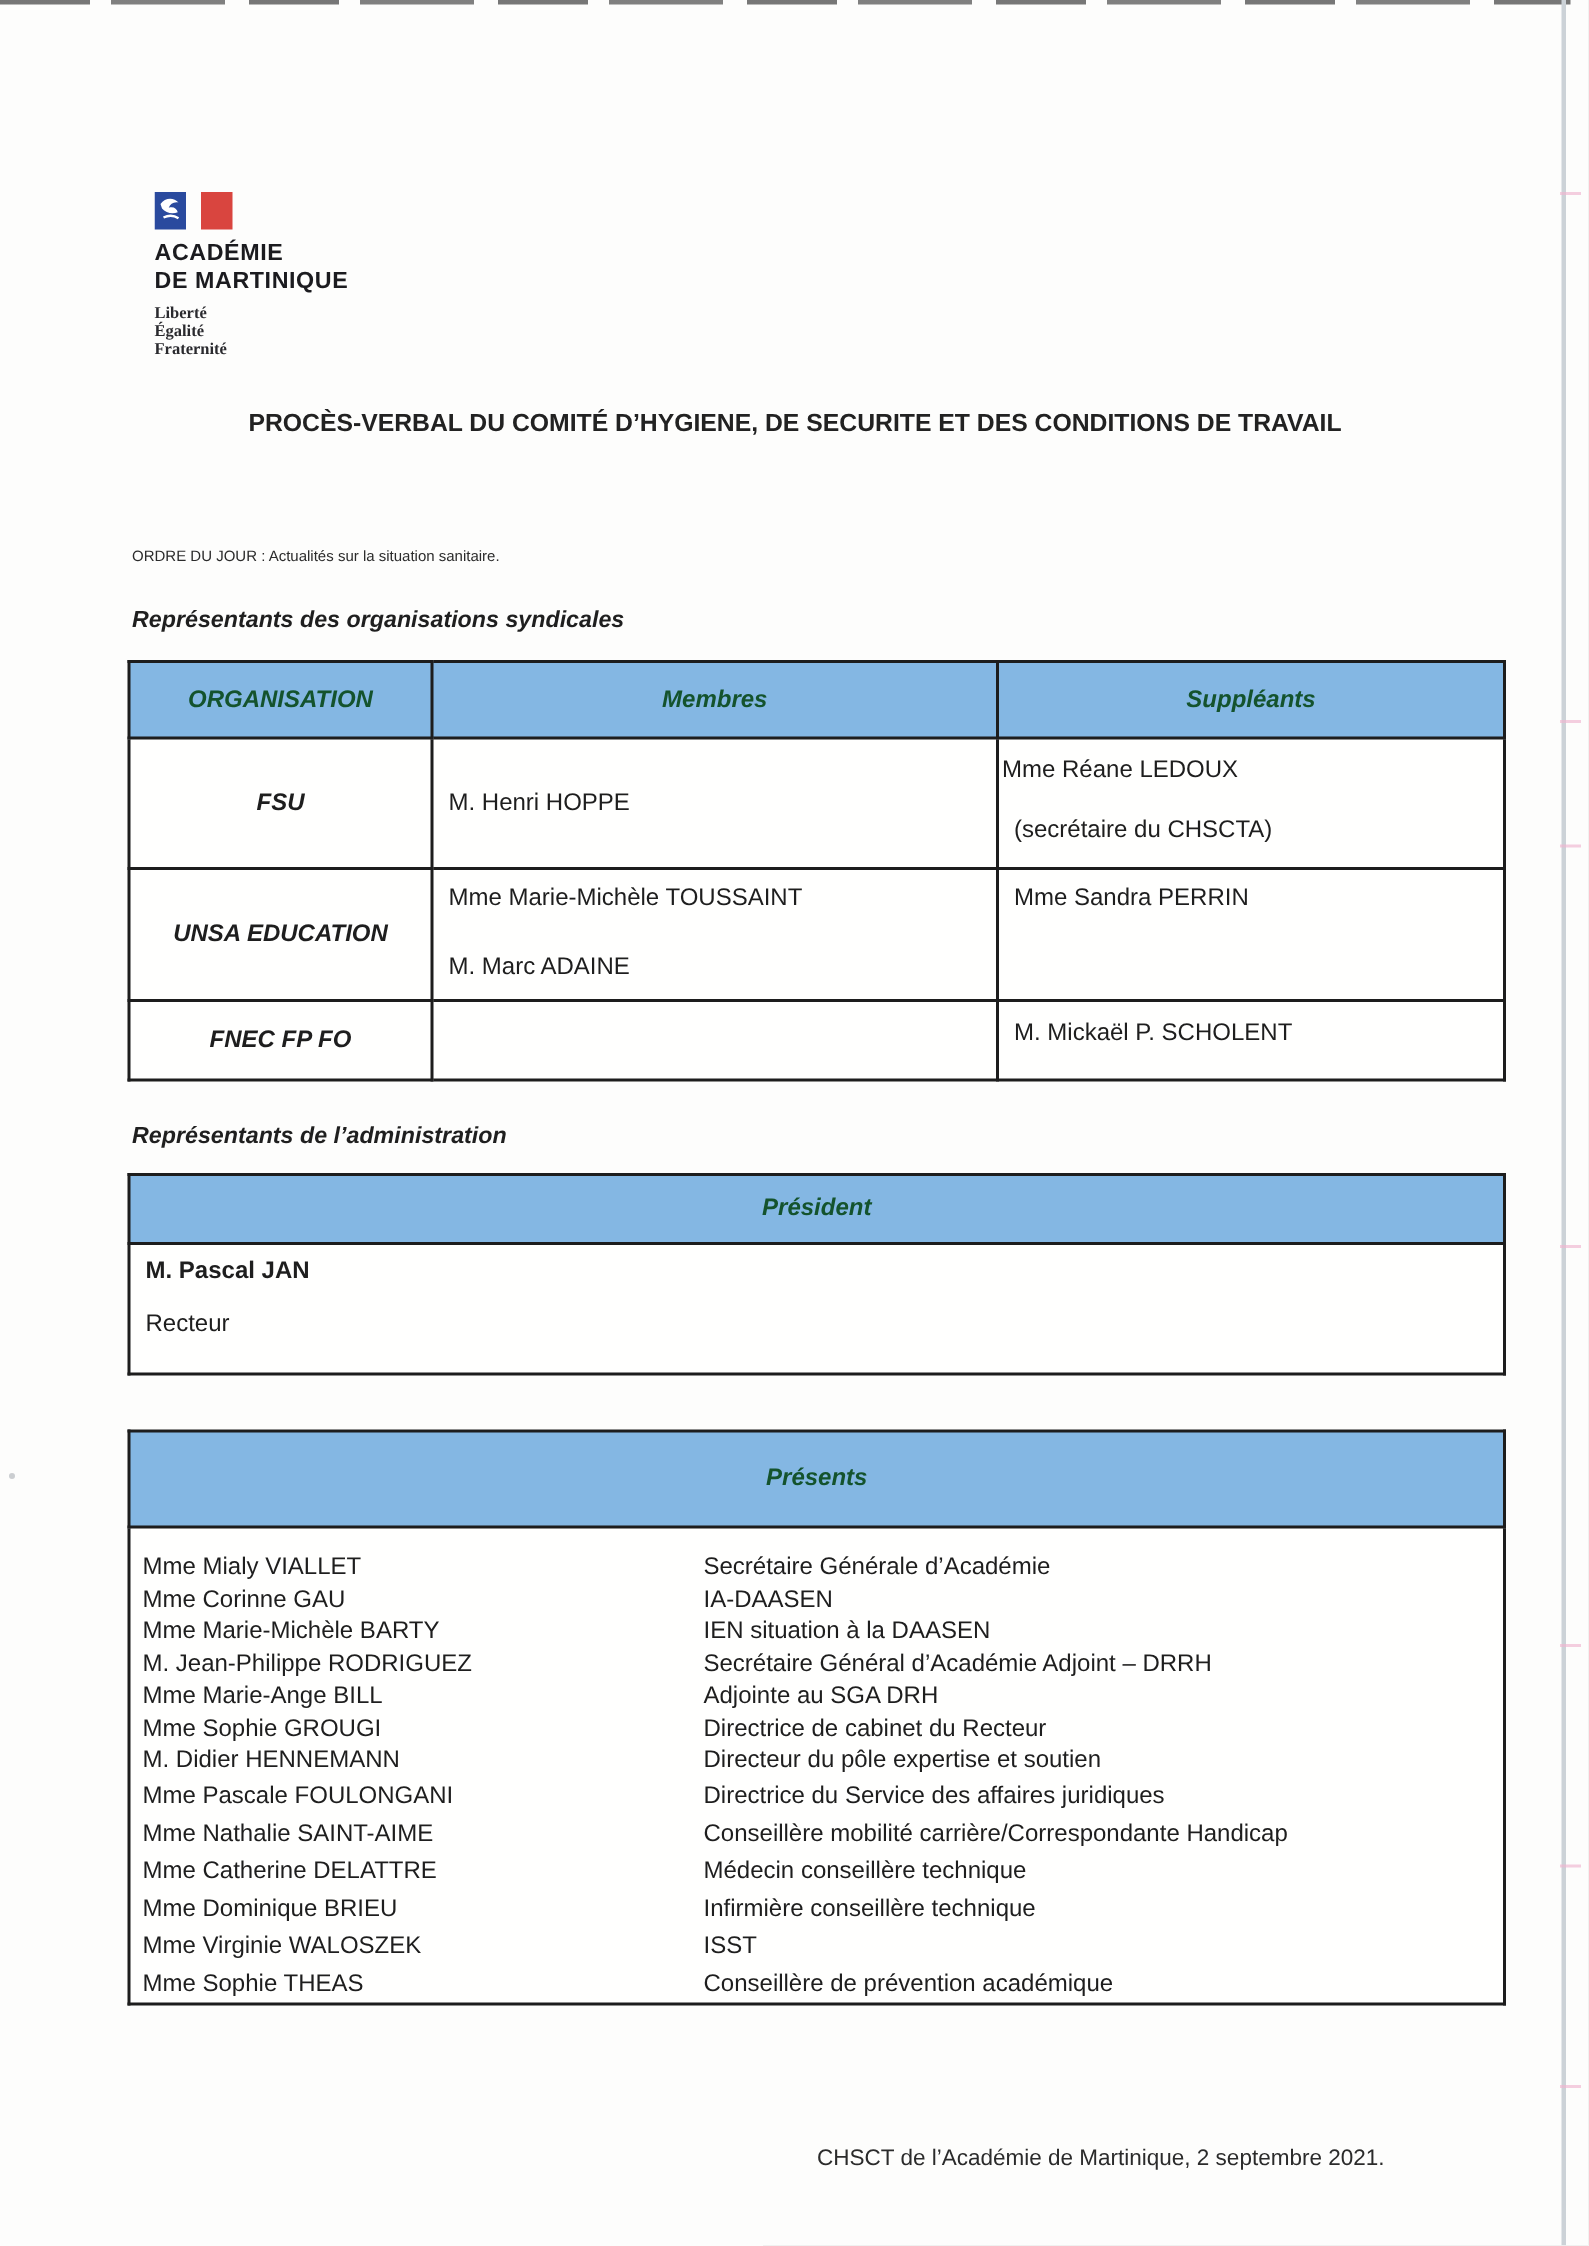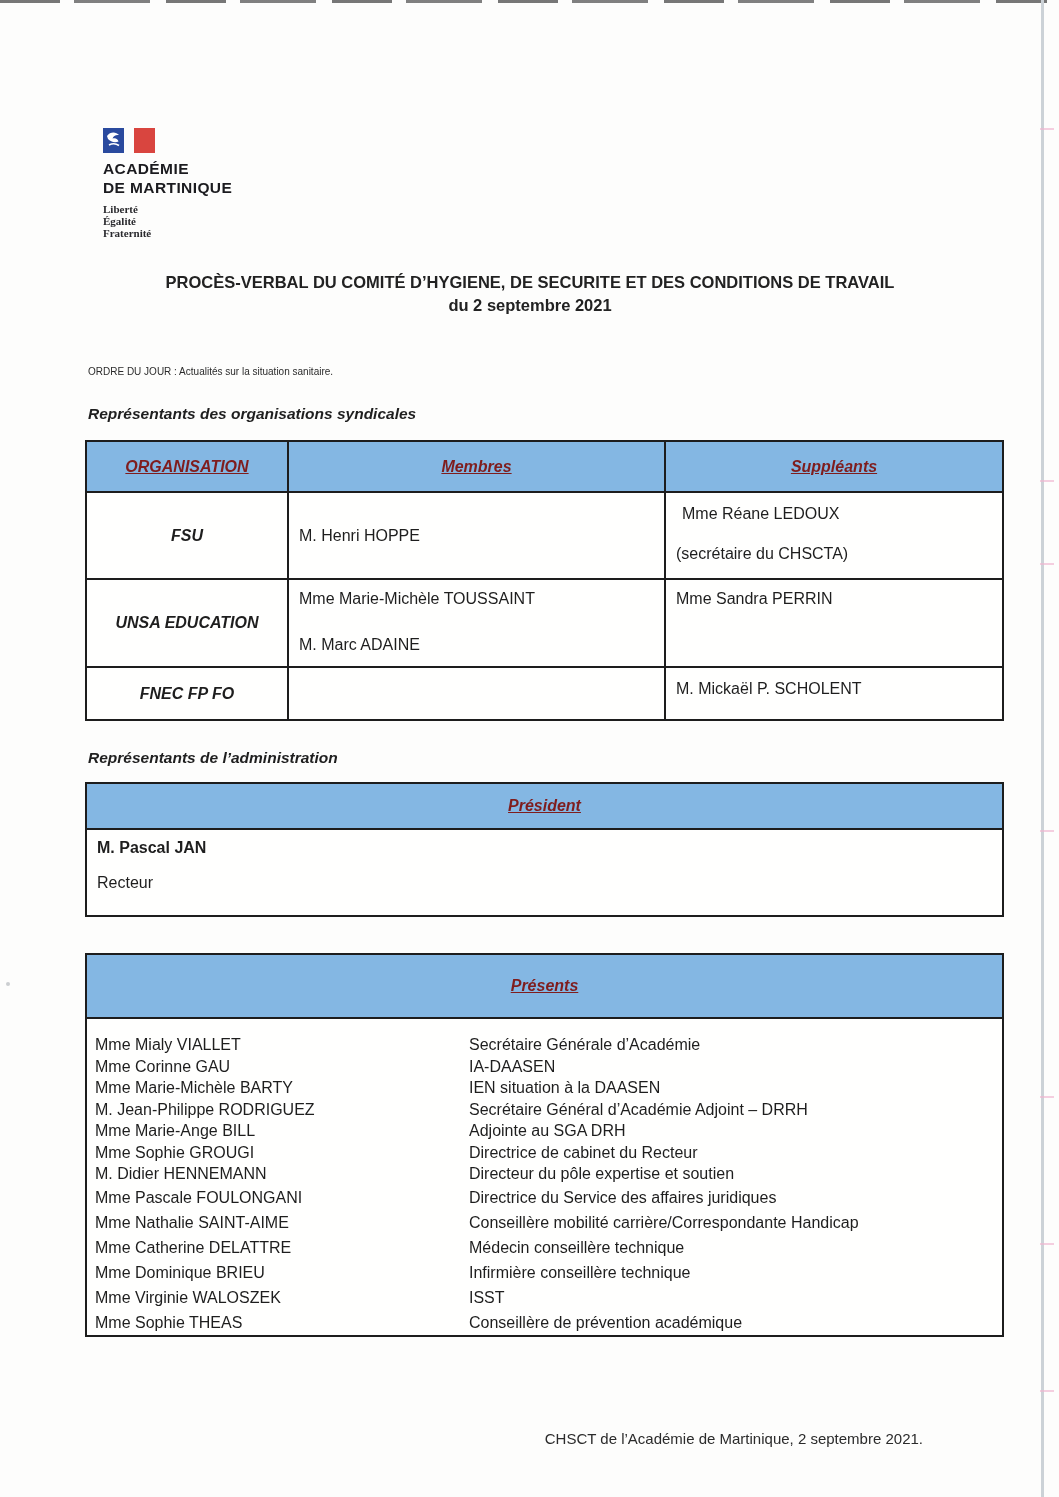--- a/index.html
+++ b/index.html
@@ -44,36 +44,36 @@
     font-weight:bold;font-style:italic;font-size:15.5px;color:#1f1f1f;
   }
   .h-syn{top:405px;}
   .h-adm{top:749px;}
 
   
   table{border-collapse:collapse;table-layout:fixed;background:#fffffe;}
   td,th{border:2px solid #1d1d1d;font-size:16px;vertical-align:top;padding:0;}
   .blue-head{
     background:#84b7e3;
-    font-weight:bold;font-style:italic;font-size:16px;color:#7f1d1d;
-    text-align:center;vertical-align:middle;text-decoration:underline;
+    font-weight:bold;font-style:italic;font-size:16px;color:#14532d;
+    text-align:center;vertical-align:middle;
   }
 
   
   .t1{position:absolute;left:85px;top:440px;width:919px;}
   .t1 .col-org{width:202px;}
   .t1 .col-mem{width:377px;}
   .t1 th{height:49px;}
   .t1 .org-cell{font-weight:bold;font-style:italic;text-align:center;vertical-align:middle;}
   .t1 .r-fsu td{height:85px;}
   .t1 .r-unsa td{height:86px;}
   .t1 .r-fnec td{height:51px;}
   .mem-fsu{vertical-align:middle;}
   .mem-fsu div{padding:0 10px;}
-  .sup-fsu div.l1{padding:12px 16px 0;}
+  .sup-fsu div.l1{padding:12px 2px 0;}
   .sup-fsu div.l2{padding:22px 10px 0;}
   .mem-unsa div.l1{padding:10px 10px 0;}
   .mem-unsa div.l2{padding:28px 10px 0;}
   .sup-unsa div{padding:10px 10px 0;}
   .sup-fnec div{padding:12px 10px 0;}
 
   
   .t2{position:absolute;left:85px;top:782px;width:919px;}
   .t2 th{height:44px;}
   .t2 td{height:85px;}
@@ -124,21 +124,20 @@
     </div>
     <div class="motto">
       <div>Liberté</div>
       <div>Égalité</div>
       <div>Fraternité</div>
     </div>
   </header>
 
   <div class="title-block">
     <div>PROCÈS-VERBAL DU COMITÉ D’HYGIENE, DE SECURITE ET DES CONDITIONS DE TRAVAIL</div>
-    <div>du 2 septembre 2021</div>
   </div>
 
   <p class="agenda">ORDRE DU JOUR : Actualités sur la situation sanitaire.</p>
 
   <h3 class="section-heading h-syn">Représentants des organisations syndicales</h3>
 
   <table class="t1">
     <colgroup>
         <col class="col-org">
         <col class="col-mem">

